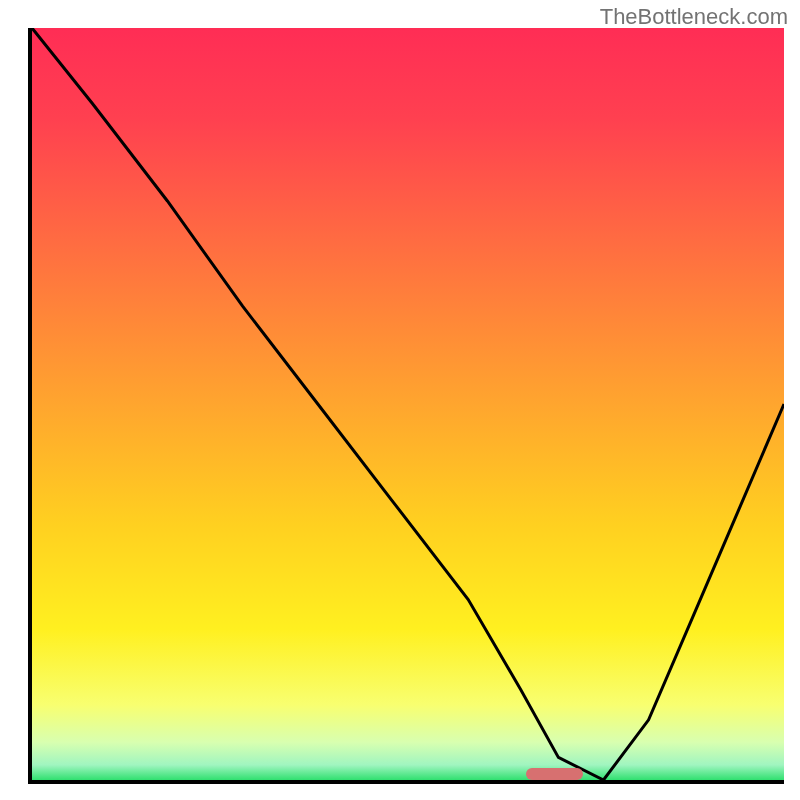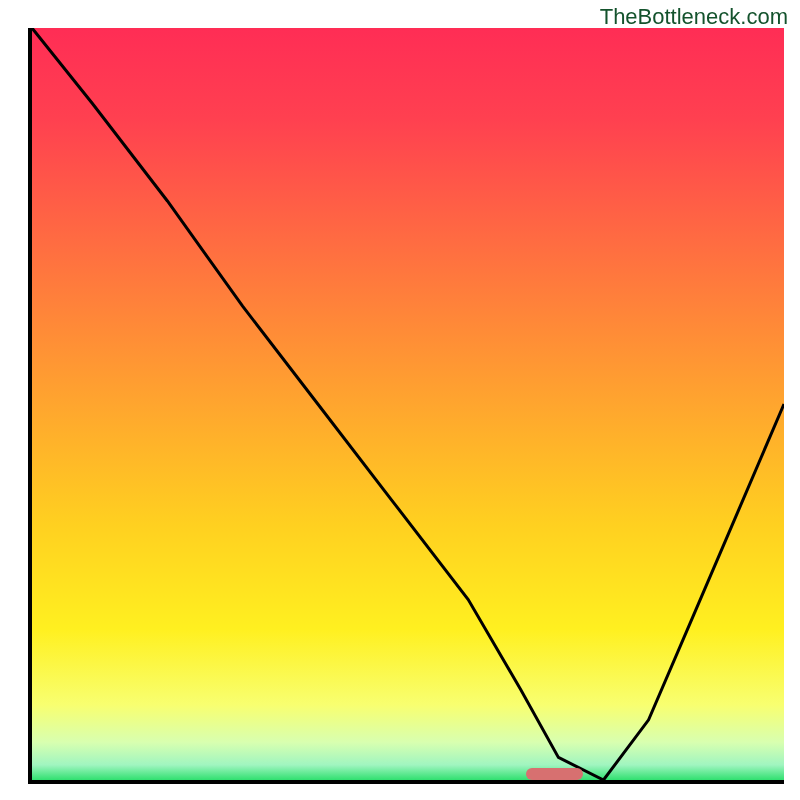--- a/index.html
+++ b/index.html
@@ -7,21 +7,21 @@
     width: 800px;
     height: 800px;
     background: #ffffff;
     position: relative;
     font-family: Arial, sans-serif;
   }
   .watermark {
     position: absolute;
     top: 4px;
     right: 12px;
-    color: #14532d;
+    color: #737373;
     font-size: 22px;
     font-weight: 500;
     z-index: 10;
   }
   .plot-frame {
     position: absolute;
     left: 28px;
     top: 28px;
     width: 756px;
     height: 756px;

